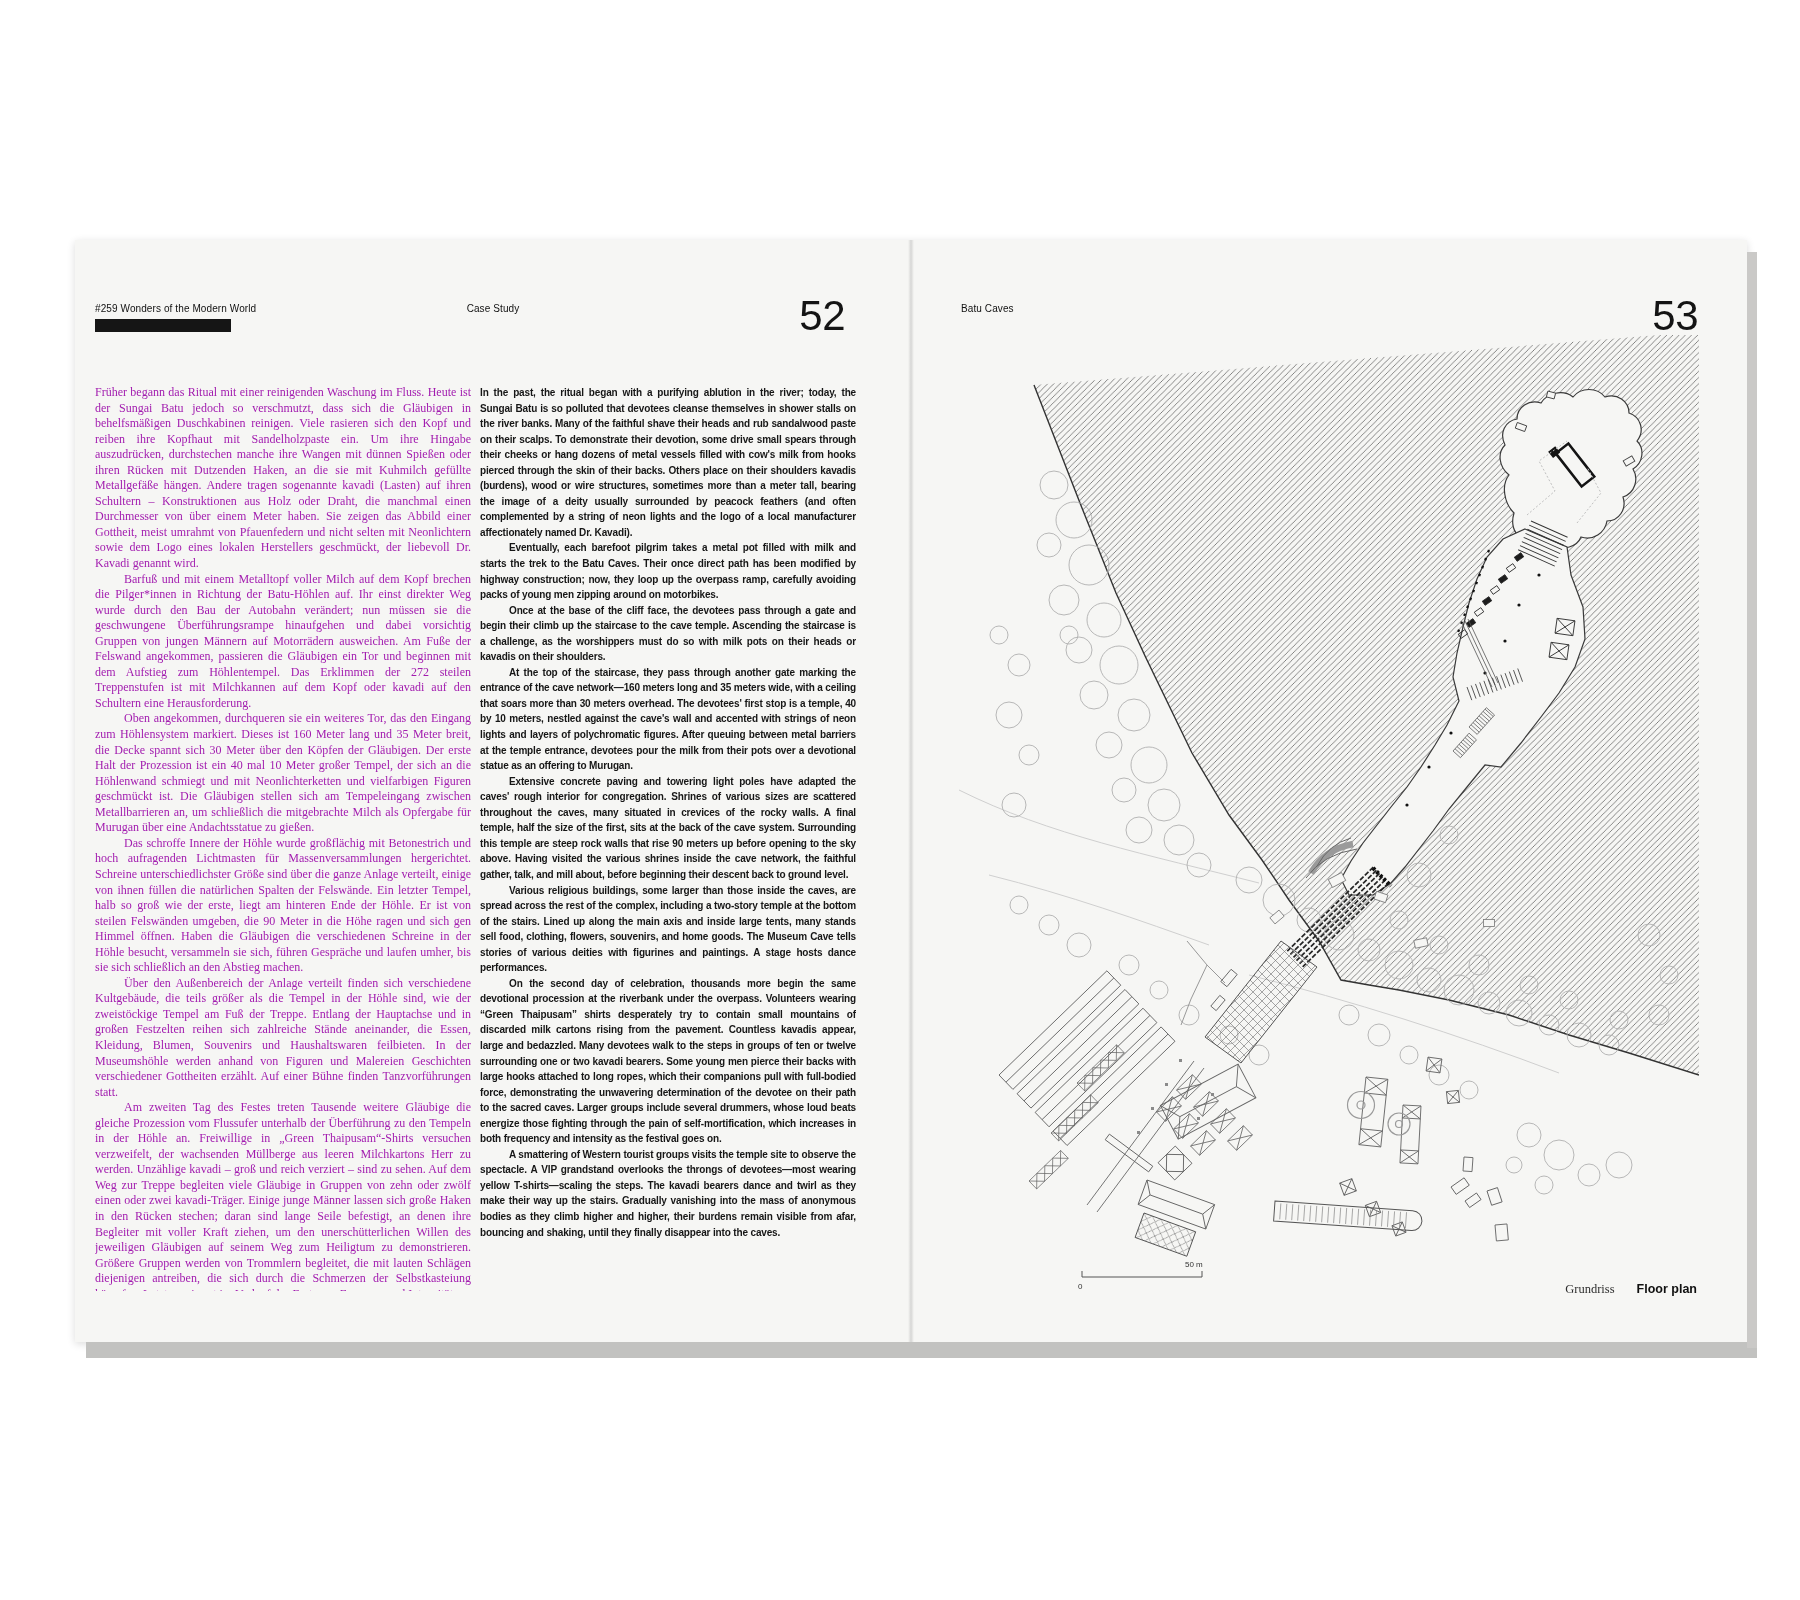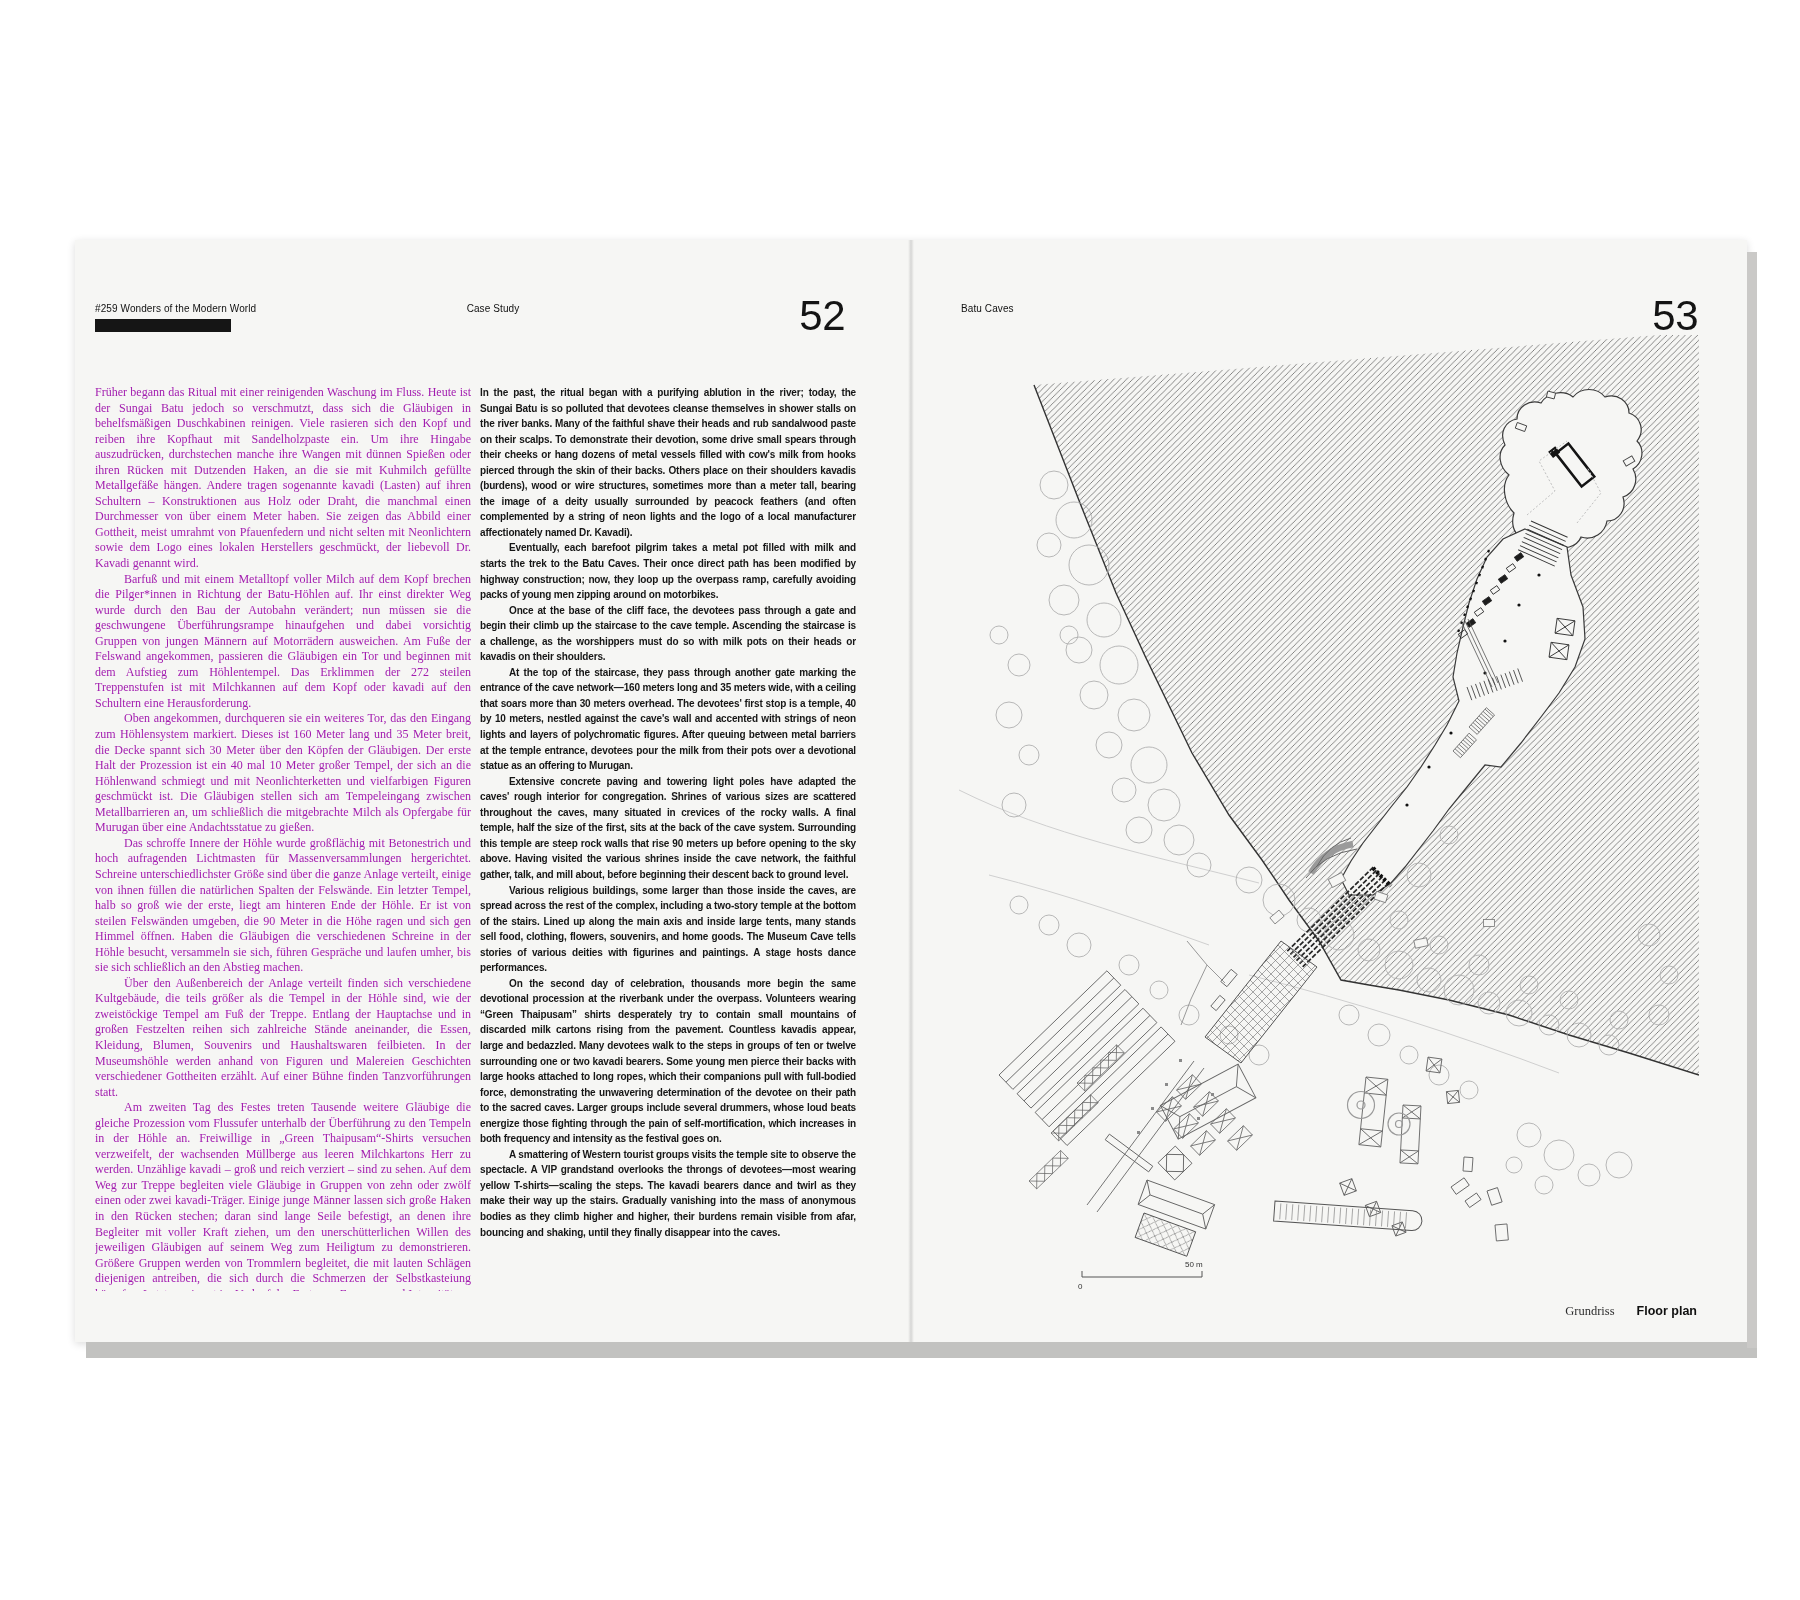--- a/index.html
+++ b/index.html
@@ -26,21 +26,21 @@
 
   .col{position:absolute;top:145px;width:376px;height:906px;overflow:hidden;text-align:justify;}
   .col p{margin:0;text-indent:29px;}
   .col p.noindent{text-indent:0;}
   .col-de{left:20px;font-family:"Liberation Serif",serif;font-size:12px;line-height:15.55px;
           hyphens:auto;-webkit-hyphens:auto;color:#a21caf;}
   .col-en{left:405px;font-family:"Liberation Sans",sans-serif;font-weight:bold;font-size:10px;
           line-height:15.55px;letter-spacing:-.15px;color:#161616;}
 
   .drawing{position:absolute;left:18px;top:95px;width:770px;height:960px;}
-  .caption{position:absolute;top:1064px;right:50px;font-size:12.5px;white-space:nowrap;}
+  .caption{position:absolute;top:1042px;right:50px;font-size:12.5px;white-space:nowrap;}
   .caption .de{font-family:"Liberation Serif",serif;color:#2e2e2e;margin-right:22px;}
   .caption .en{font-family:"Liberation Sans",sans-serif;font-weight:bold;color:#101010;}
 </style>
 </head>
 <body>
 
 <div class="stage">
   <div class="spread">
 
     <div class="page page-left">

